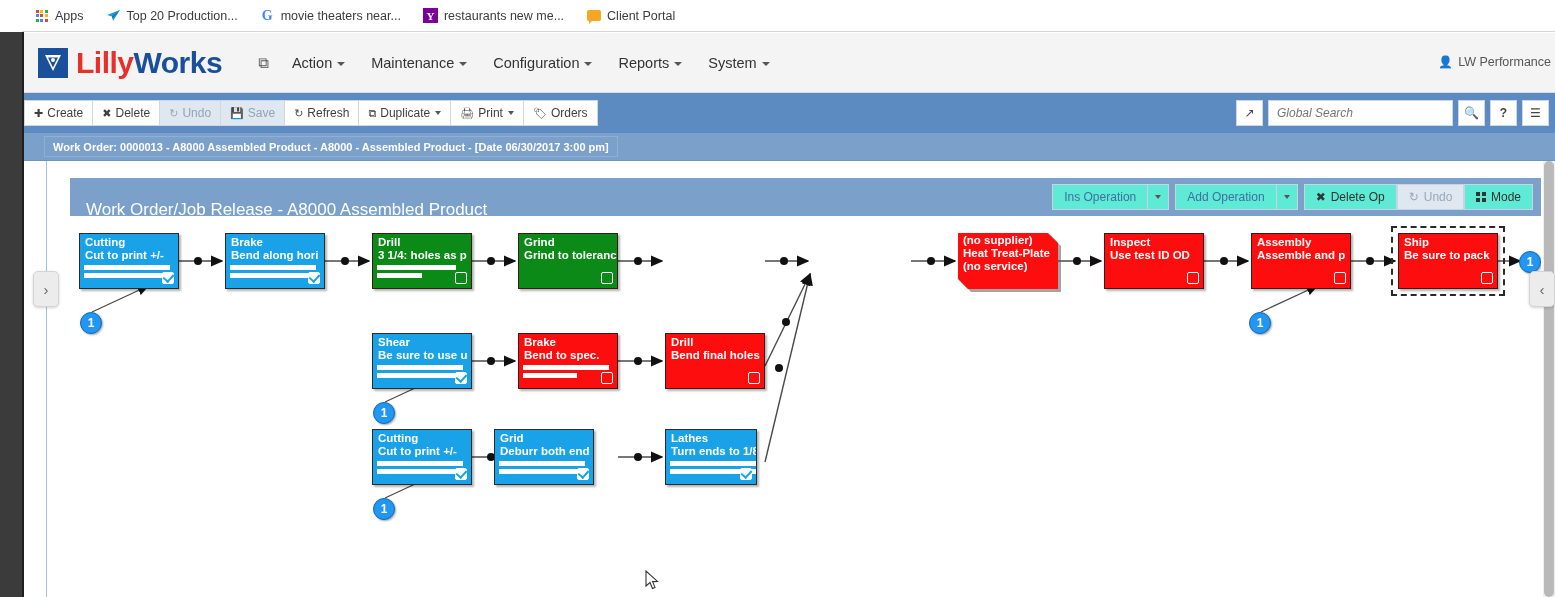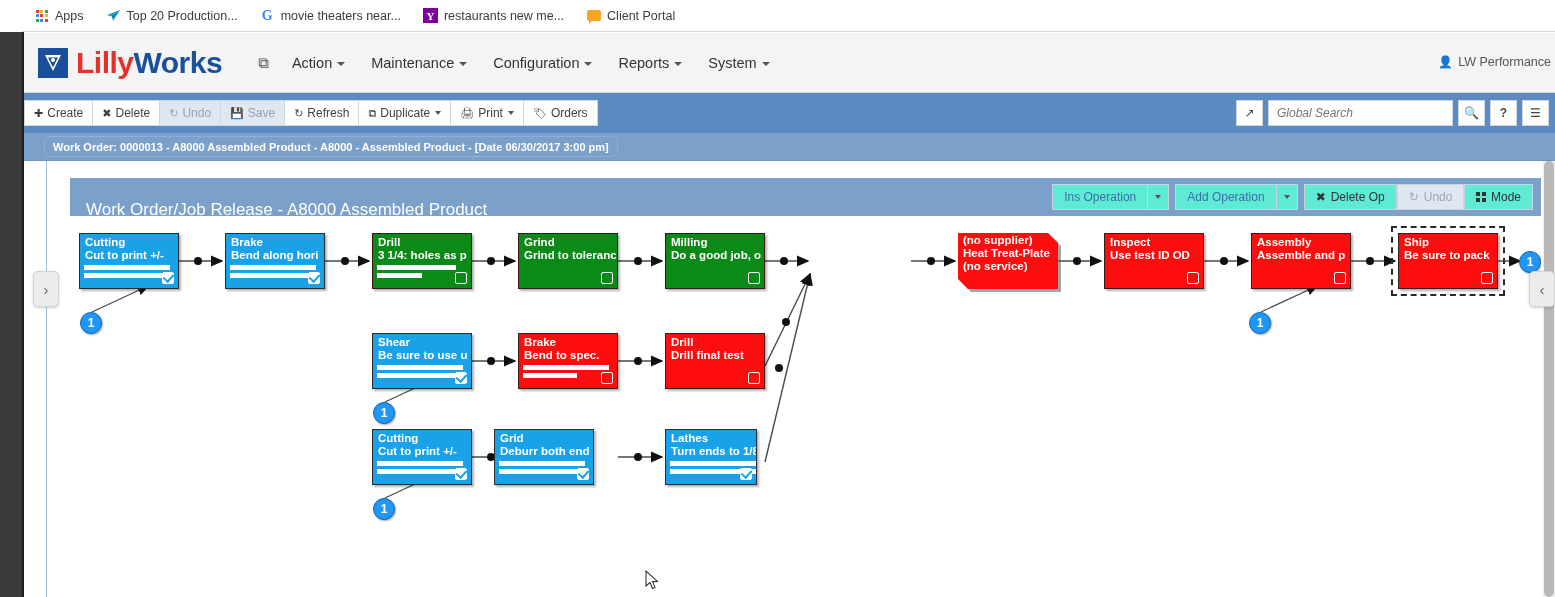--- a/index.html
+++ b/index.html
@@ -75,21 +75,21 @@
   .search-box input { border:none; outline:none; width:100%; font-size:12px; font-style:italic; color:#888;
                       font-family:"Liberation Sans", sans-serif; background:transparent; }
 
   
   .crumb {
     position:absolute; left:24px; top:133px; width:1531px; height:28px;
     background:#7ba0ca; border-bottom:1px solid #6e93bd;
   }
   .crumb-pill {
     position:absolute; left:20px; top:3px; height:21px; background:#7ba0ca;
-    border:1px solid #8fb0d4; border-radius:6px; color:#fff; font-size:11px; font-weight:bold;
+    border:1px solid #8fb0d4; border-radius:0; color:#fff; font-size:11px; font-weight:bold;
     display:flex; align-items:center; padding:0 8px; white-space:nowrap;
   }
 
   
   .page-body { position:absolute; left:24px; top:161px; width:1531px; height:436px; background:#ffffff; }
   .panel-left-rule { position:absolute; left:22px; top:0px; width:1px; height:436px; background:#9fc0e0; }
 
   .card-header {
     position:absolute; left:46px; top:17px; width:1471px; height:38px;
     background:#7ba0ca; display:flex; align-items:center;
@@ -425,27 +425,20 @@
       </div>
 
       <div class="node green" style="left:448px;top:17px;width:100px;height:56px">
         <div class="ntitle">Grind</div>
         <div class="ndesc">Grind to toleranc</div>
         <div class="nfoot">
             <span class="chk"></span>
           </div>
       </div>
 
-      <div class="node green" style="left:595px;top:17px;width:100px;height:56px">
-        <div class="ntitle">Milling</div>
-        <div class="ndesc">Do a good job, o</div>
-        <div class="nfoot">
-            <span class="chk"></span>
-          </div>
-      </div>
 
 
       <div class="node clipped" style="left:888px;top:17px;width:100px;height:56px">
         <div class="shadow"></div>
         <div class="shape"></div>
         <div class="content">
           <div class="ntitle" style="padding-top:1px">(no supplier)</div>
           <div class="ndesc">Heat Treat-Plate</div>
           <div class="ndesc">(no service)</div>
         </div>
@@ -490,21 +483,21 @@
         <div class="ndesc">Bend to spec.</div>
         <div class="nfoot">
             <span class="bar b1" style="width:86px"></span>
             <span class="bar b2" style="width:54px"></span>
             <span class="chk"></span>
           </div>
       </div>
 
       <div class="node red" style="left:595px;top:117px;width:100px;height:56px">
         <div class="ntitle">Drill</div>
-        <div class="ndesc">Drill final test</div>
+        <div class="ndesc">Bend final holes</div>
         <div class="nfoot">
             <span class="chk"></span>
           </div>
       </div>
 
       <div class="node blue" style="left:302px;top:213px;width:100px;height:56px">
         <div class="ntitle">Cutting</div>
         <div class="ndesc">Cut to print +/-</div>
         <div class="nfoot">
             <span class="bar b1" style="width:86px"></span>

